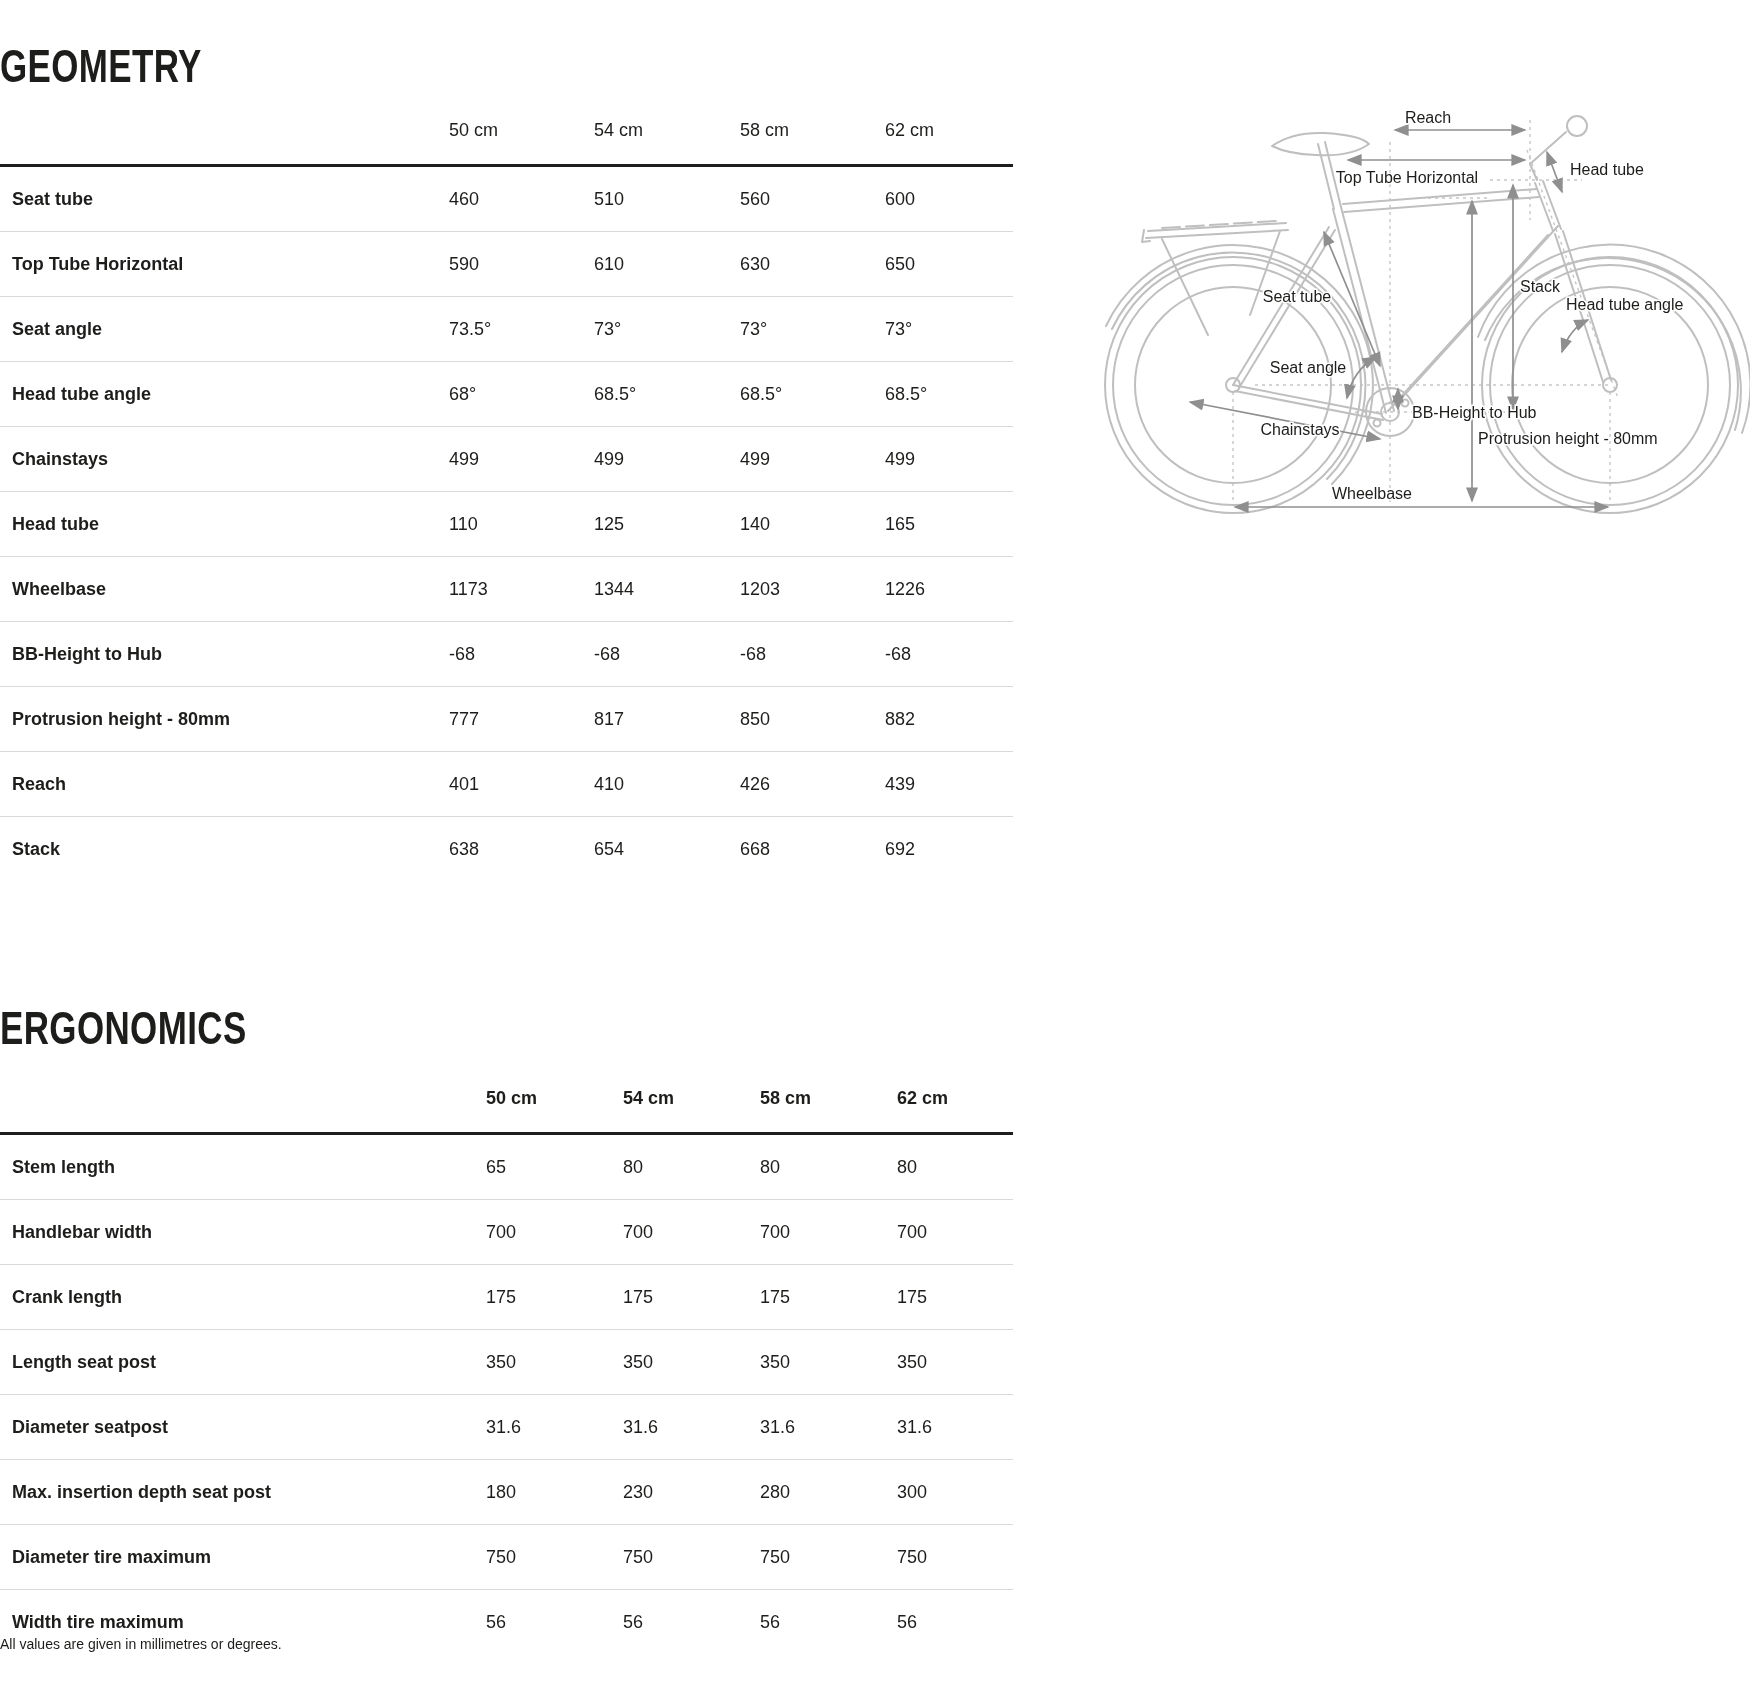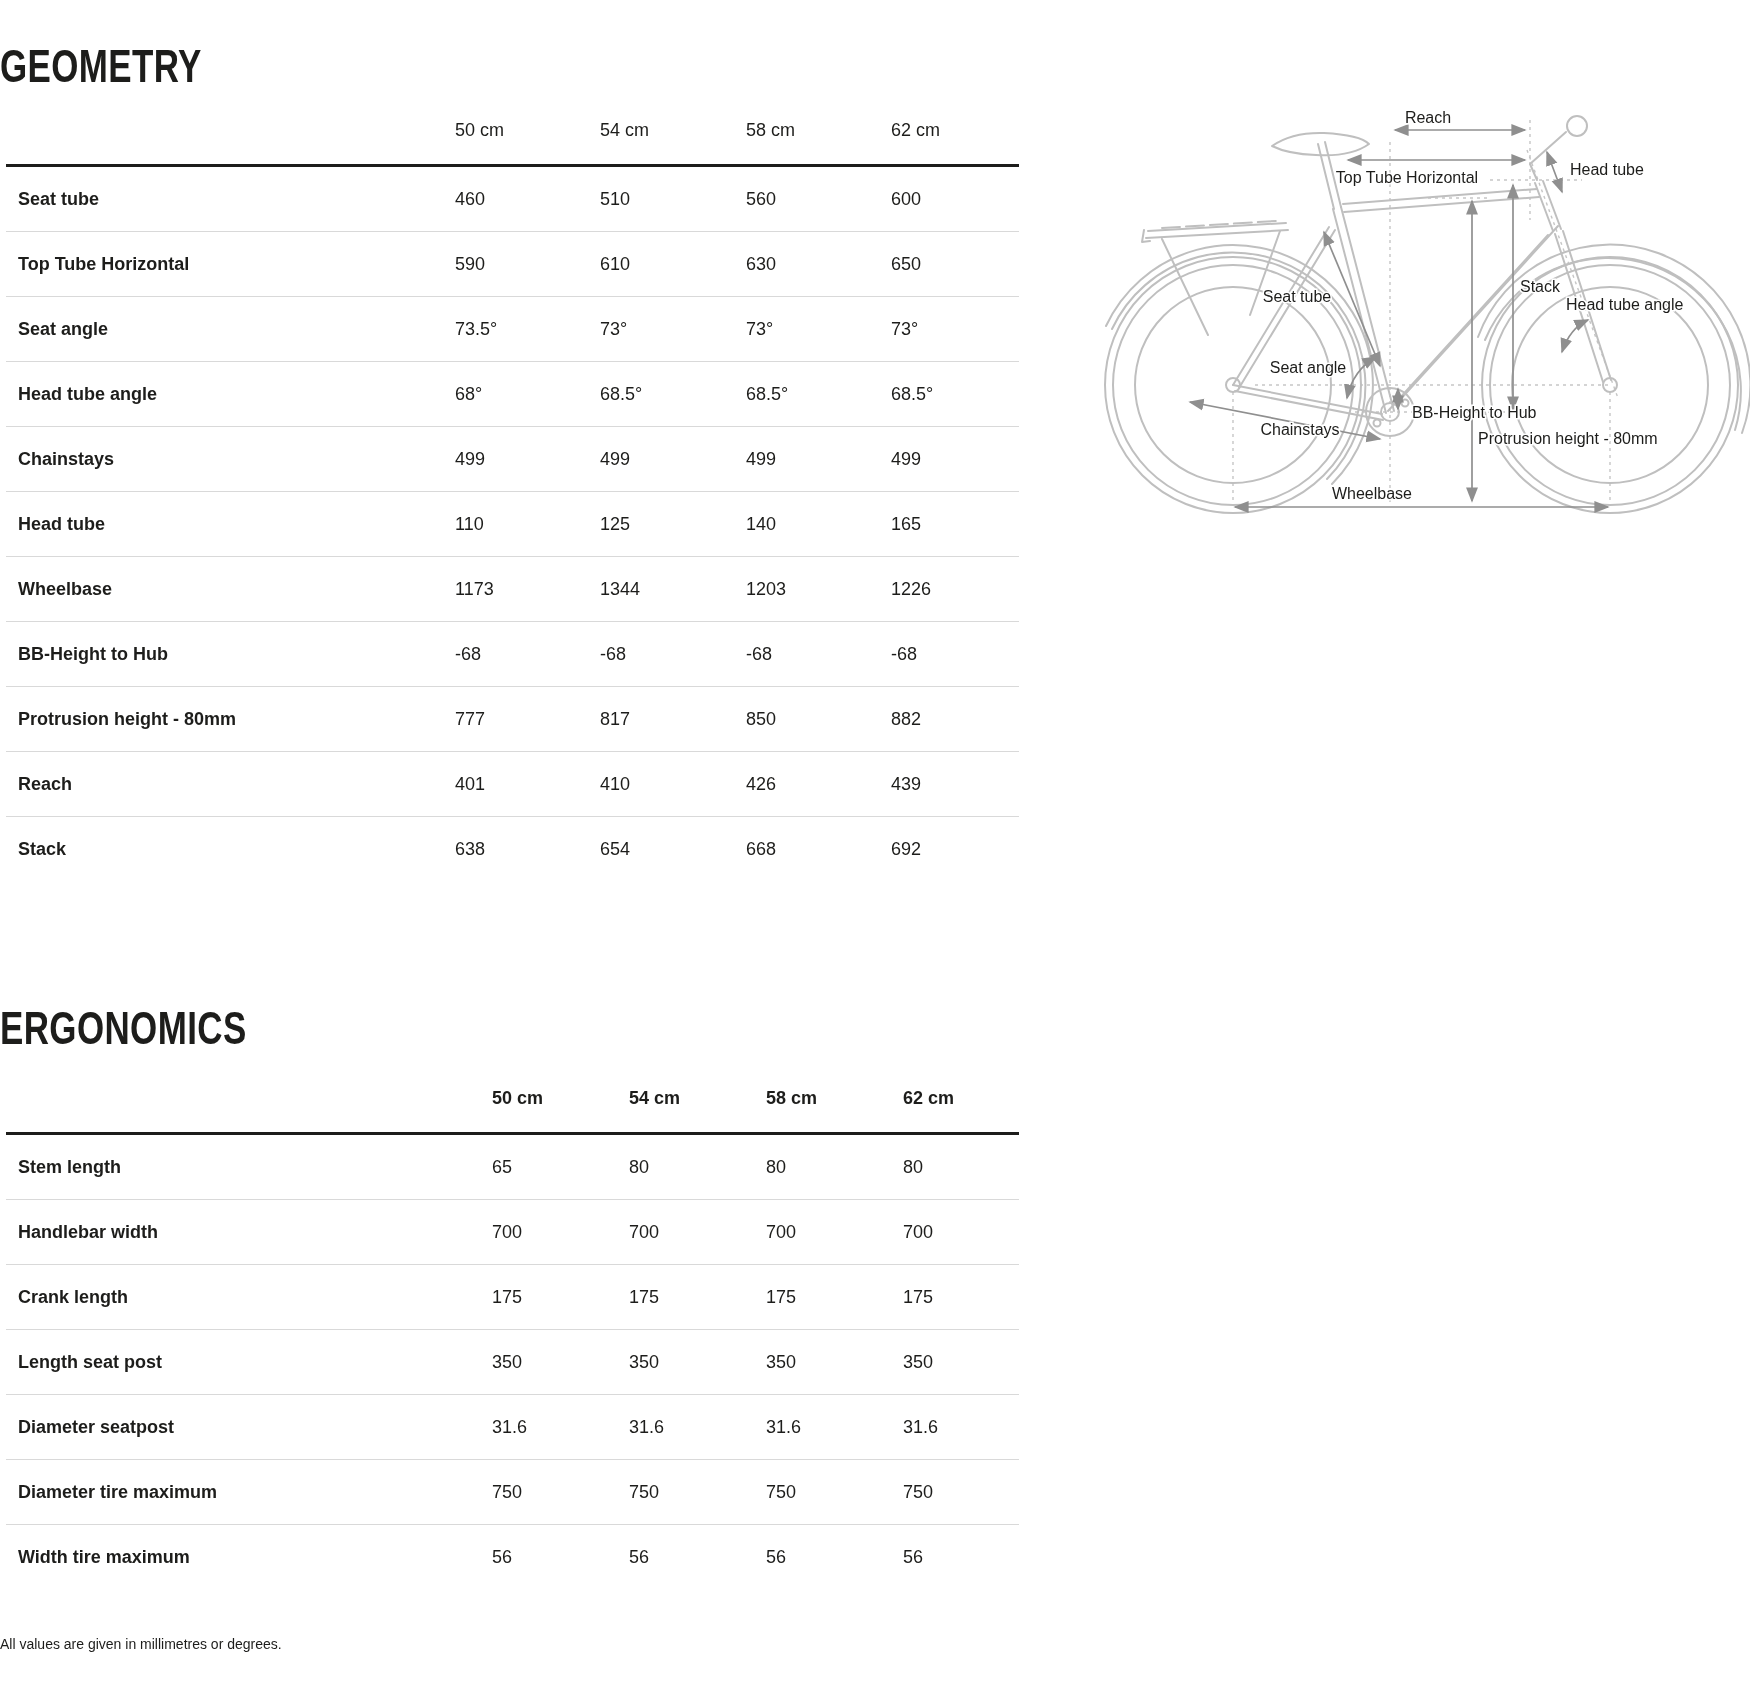--- a/index.html
+++ b/index.html
@@ -2,21 +2,21 @@
 <html><head>
 <meta charset="utf-8">
 <style>
   html,body{margin:0;padding:0}
   body{width:1764px;height:1692px;position:relative;background:#fff;color:#1d1d1b;
        font-family:"Liberation Sans",sans-serif;overflow:hidden}
   .sec-title{position:absolute;left:0;font-size:46px;font-weight:700;white-space:nowrap;
        transform:scaleX(0.76);transform-origin:0 50%;letter-spacing:.5px}
   #geo-title{top:8px}
   #ergo-title{top:970px}
-  .tbl{position:absolute;left:6px;width:1013px}
+  .tbl{position:absolute;left:0;width:1013px}
   #geo-tbl{top:97px}
   #ergo-tbl{top:1065px}
   .hrow{display:grid;height:67px;align-items:center;border-bottom:3px solid #1d1d1b}
   .row{display:grid;height:64px;align-items:center;border-bottom:1px solid #d9d9d9}
   .row:last-child{border-bottom:none}
   #geo-tbl .hrow,#geo-tbl .row{grid-template-columns:449px 145px 146px 145px 1fr}
   #ergo-tbl .hrow,#ergo-tbl .row{grid-template-columns:486px 137px 137px 137px 1fr}
   .lblcell{padding-left:12px;font-weight:700;font-size:18px}
   .hcell{font-size:18px}
   #ergo-tbl .hcell{font-weight:700}
@@ -159,20 +159,27 @@
       <div class="vcell">350</div>
       <div class="vcell">350</div>
       <div class="vcell">350</div>
     </div>
   <div class="row">
       <div class="lblcell">Diameter seatpost</div>
       <div class="vcell">31.6</div>
       <div class="vcell">31.6</div>
       <div class="vcell">31.6</div>
       <div class="vcell">31.6</div>
+    </div>
+  <div class="row">
+      <div class="lblcell">Max. insertion depth seat post</div>
+      <div class="vcell">180</div>
+      <div class="vcell">230</div>
+      <div class="vcell">280</div>
+      <div class="vcell">300</div>
     </div>
   <div class="row">
       <div class="lblcell">Diameter tire maximum</div>
       <div class="vcell">750</div>
       <div class="vcell">750</div>
       <div class="vcell">750</div>
       <div class="vcell">750</div>
     </div>
   <div class="row">
       <div class="lblcell">Width tire maximum</div>

